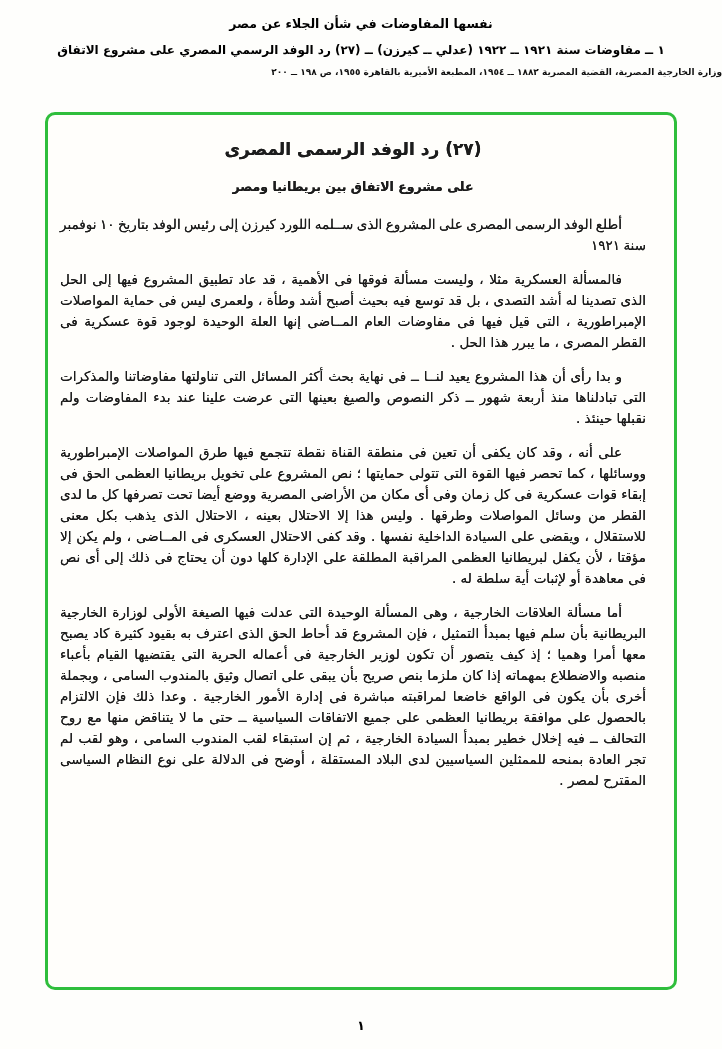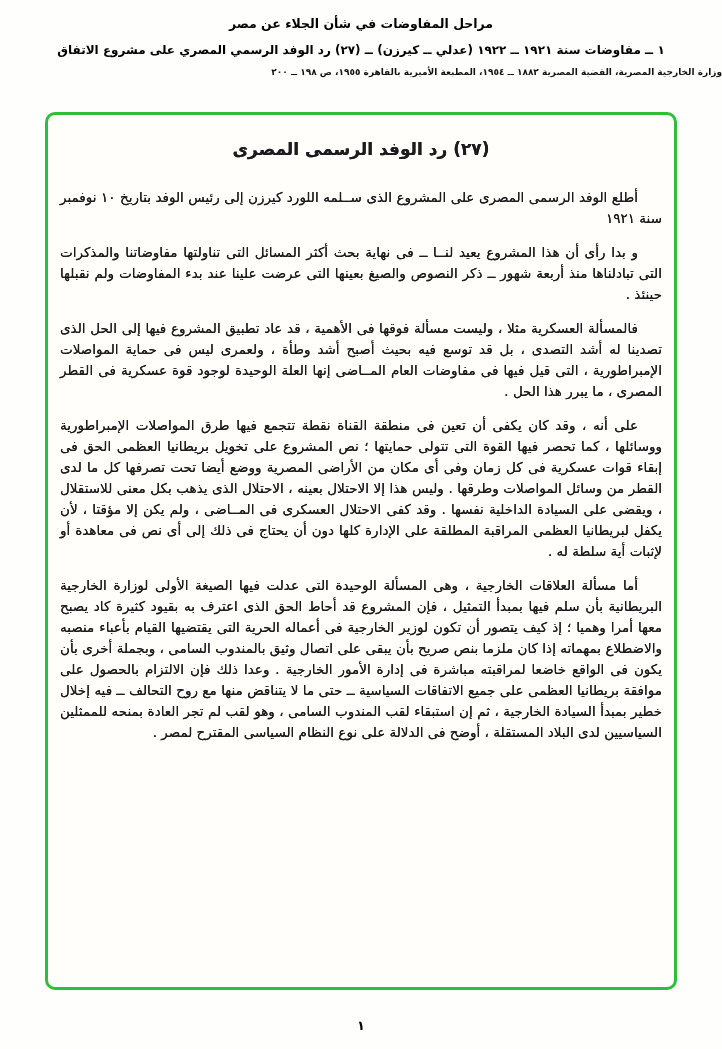--- a/index.html
+++ b/index.html
@@ -48,21 +48,21 @@
     top:112px;
     width:632px;
     height:878px;
     border:3px solid var(--frame-green);
     border-radius:10px;
     box-sizing:border-box;
     background:#fffefb;
     overflow:hidden;
   }
   .scan{
-    padding:24px 12px 10px 12px;
+    padding:24px 28px 10px 12px;
     color:var(--ink);
     text-shadow:0 0 .5px var(--ink);
   }
   .doc-title{
     text-align:center;
     font-size:17px;
     font-weight:bold;
     letter-spacing:.5px;
   }
   .doc-subtitle{
@@ -72,52 +72,54 @@
     margin-top:20px;
   }
   .para{
     font-size:13.5px;
     line-height:21px;
     text-align:justify;
     text-indent:24px;
     margin:13px 0 0 0;
   }
   .para.first{
-    margin-top:28px;
+    margin-top:20px;
+    font-family:Liberation Serif, serif;
   }
   
   .footer{
     position:absolute;
     left:0;
     bottom:16px;
     width:100%;
     text-align:center;
     font-size:13px;
     font-weight:bold;
     color:#000;
   }
 </style>
 </head>
 <body>
 
 <div class="page">
 
   <header class="header" dir="rtl">
-    <div class="h1">مراحل المفاوضات في شأن الجلاء عن مصر</div>
+    <div class="h1">نفسها المفاوضات في شأن الجلاء عن مصر</div>
     <div class="h2">١ ــ مفاوضات سنة ١٩٢١ ــ ١٩٢٢ (عدلي ــ كيرزن) ــ (٢٧) رد الوفد الرسمي المصري على مشروع الاتفاق</div>
     <div class="h3">وزارة الخارجية المصرية، القضية المصرية ١٨٨٢ ــ ١٩٥٤، المطبعة الأميرية بالقاهرة ١٩٥٥، ص ١٩٨ ــ ٢٠٠</div>
   </header>
 
   <div class="scan-frame">
     <div class="scan" dir="rtl">
       <div class="doc-title">(٢٧) رد الوفد الرسمى المصرى</div>
+      <div class="doc-subtitle">على مشروع الاتفاق بين بريطانيا ومصر</div>
 
       <p class="para first">أطلع الوفد الرسمى المصرى على المشروع الذى ســلمه اللورد كيرزن إلى رئيس الوفد بتاريخ ١٠ نوفمبر سنة ١٩٢١</p>
+      <p class="para">فالمسألة العسكرية مثلا ، وليست مسألة فوقها فى الأهمية ، قد عاد تطبيق المشروع فيها إلى الحل الذى تصدينا له أشد التصدى ، بل قد توسع فيه بحيث أصبح أشد وطأة ، ولعمرى ليس فى حماية المواصلات الإمبراطورية ، التى قيل فيها فى مفاوضات العام المــاضى إنها العلة الوحيدة لوجود قوة عسكرية فى القطر المصرى ، ما يبرر هذا الحل .</p>
       <p class="para">و بدا رأى أن هذا المشروع يعيد لنــا ــ فى نهاية بحث أكثر المسائل التى تناولتها مفاوضاتنا والمذكرات التى تبادلناها منذ أربعة شهور ــ ذكر النصوص والصيغ بعينها التى عرضت علينا عند بدء المفاوضات ولم نقبلها حينئذ .</p>
-      <p class="para">فالمسألة العسكرية مثلا ، وليست مسألة فوقها فى الأهمية ، قد عاد تطبيق المشروع فيها إلى الحل الذى تصدينا له أشد التصدى ، بل قد توسع فيه بحيث أصبح أشد وطأة ، ولعمرى ليس فى حماية المواصلات الإمبراطورية ، التى قيل فيها فى مفاوضات العام المــاضى إنها العلة الوحيدة لوجود قوة عسكرية فى القطر المصرى ، ما يبرر هذا الحل .</p>
       <p class="para">على أنه ، وقد كان يكفى أن تعين فى منطقة القناة نقطة تتجمع فيها طرق المواصلات الإمبراطورية ووسائلها ، كما تحصر فيها القوة التى تتولى حمايتها ؛ نص المشروع على تخويل بريطانيا العظمى الحق فى إبقاء قوات عسكرية فى كل زمان وفى أى مكان من الأراضى المصرية ووضع أيضا تحت تصرفها كل ما لدى القطر من وسائل المواصلات وطرقها . وليس هذا إلا الاحتلال بعينه ، الاحتلال الذى يذهب بكل معنى للاستقلال ، ويقضى على السيادة الداخلية نفسها . وقد كفى الاحتلال العسكرى فى المــاضى ، ولم يكن إلا مؤقتا ، لأن يكفل لبريطانيا العظمى المراقبة المطلقة على الإدارة كلها دون أن يحتاج فى ذلك إلى أى نص فى معاهدة أو لإثبات أية سلطة له .</p>
       <p class="para">أما مسألة العلاقات الخارجية ، وهى المسألة الوحيدة التى عدلت فيها الصيغة الأولى لوزارة الخارجية البريطانية بأن سلم فيها بمبدأ التمثيل ، فإن المشروع قد أحاط الحق الذى اعترف به بقيود كثيرة كاد يصبح معها أمرا وهميا ؛ إذ كيف يتصور أن تكون لوزير الخارجية فى أعماله الحرية التى يقتضيها القيام بأعباء منصبه والاضطلاع بمهماته إذا كان ملزما بنص صريح بأن يبقى على اتصال وثيق بالمندوب السامى ، وبجملة أخرى بأن يكون فى الواقع خاضعا لمراقبته مباشرة فى إدارة الأمور الخارجية . وعدا ذلك فإن الالتزام بالحصول على موافقة بريطانيا العظمى على جميع الاتفاقات السياسية ــ حتى ما لا يتناقض منها مع روح التحالف ــ فيه إخلال خطير بمبدأ السيادة الخارجية ، ثم إن استبقاء لقب المندوب السامى ، وهو لقب لم تجر العادة بمنحه للممثلين السياسيين لدى البلاد المستقلة ، أوضح فى الدلالة على نوع النظام السياسى المقترح لمصر .</p>
     </div>
   </div>
 
   <footer class="footer">
     <span>١</span>
   </footer>
 
 </div>

